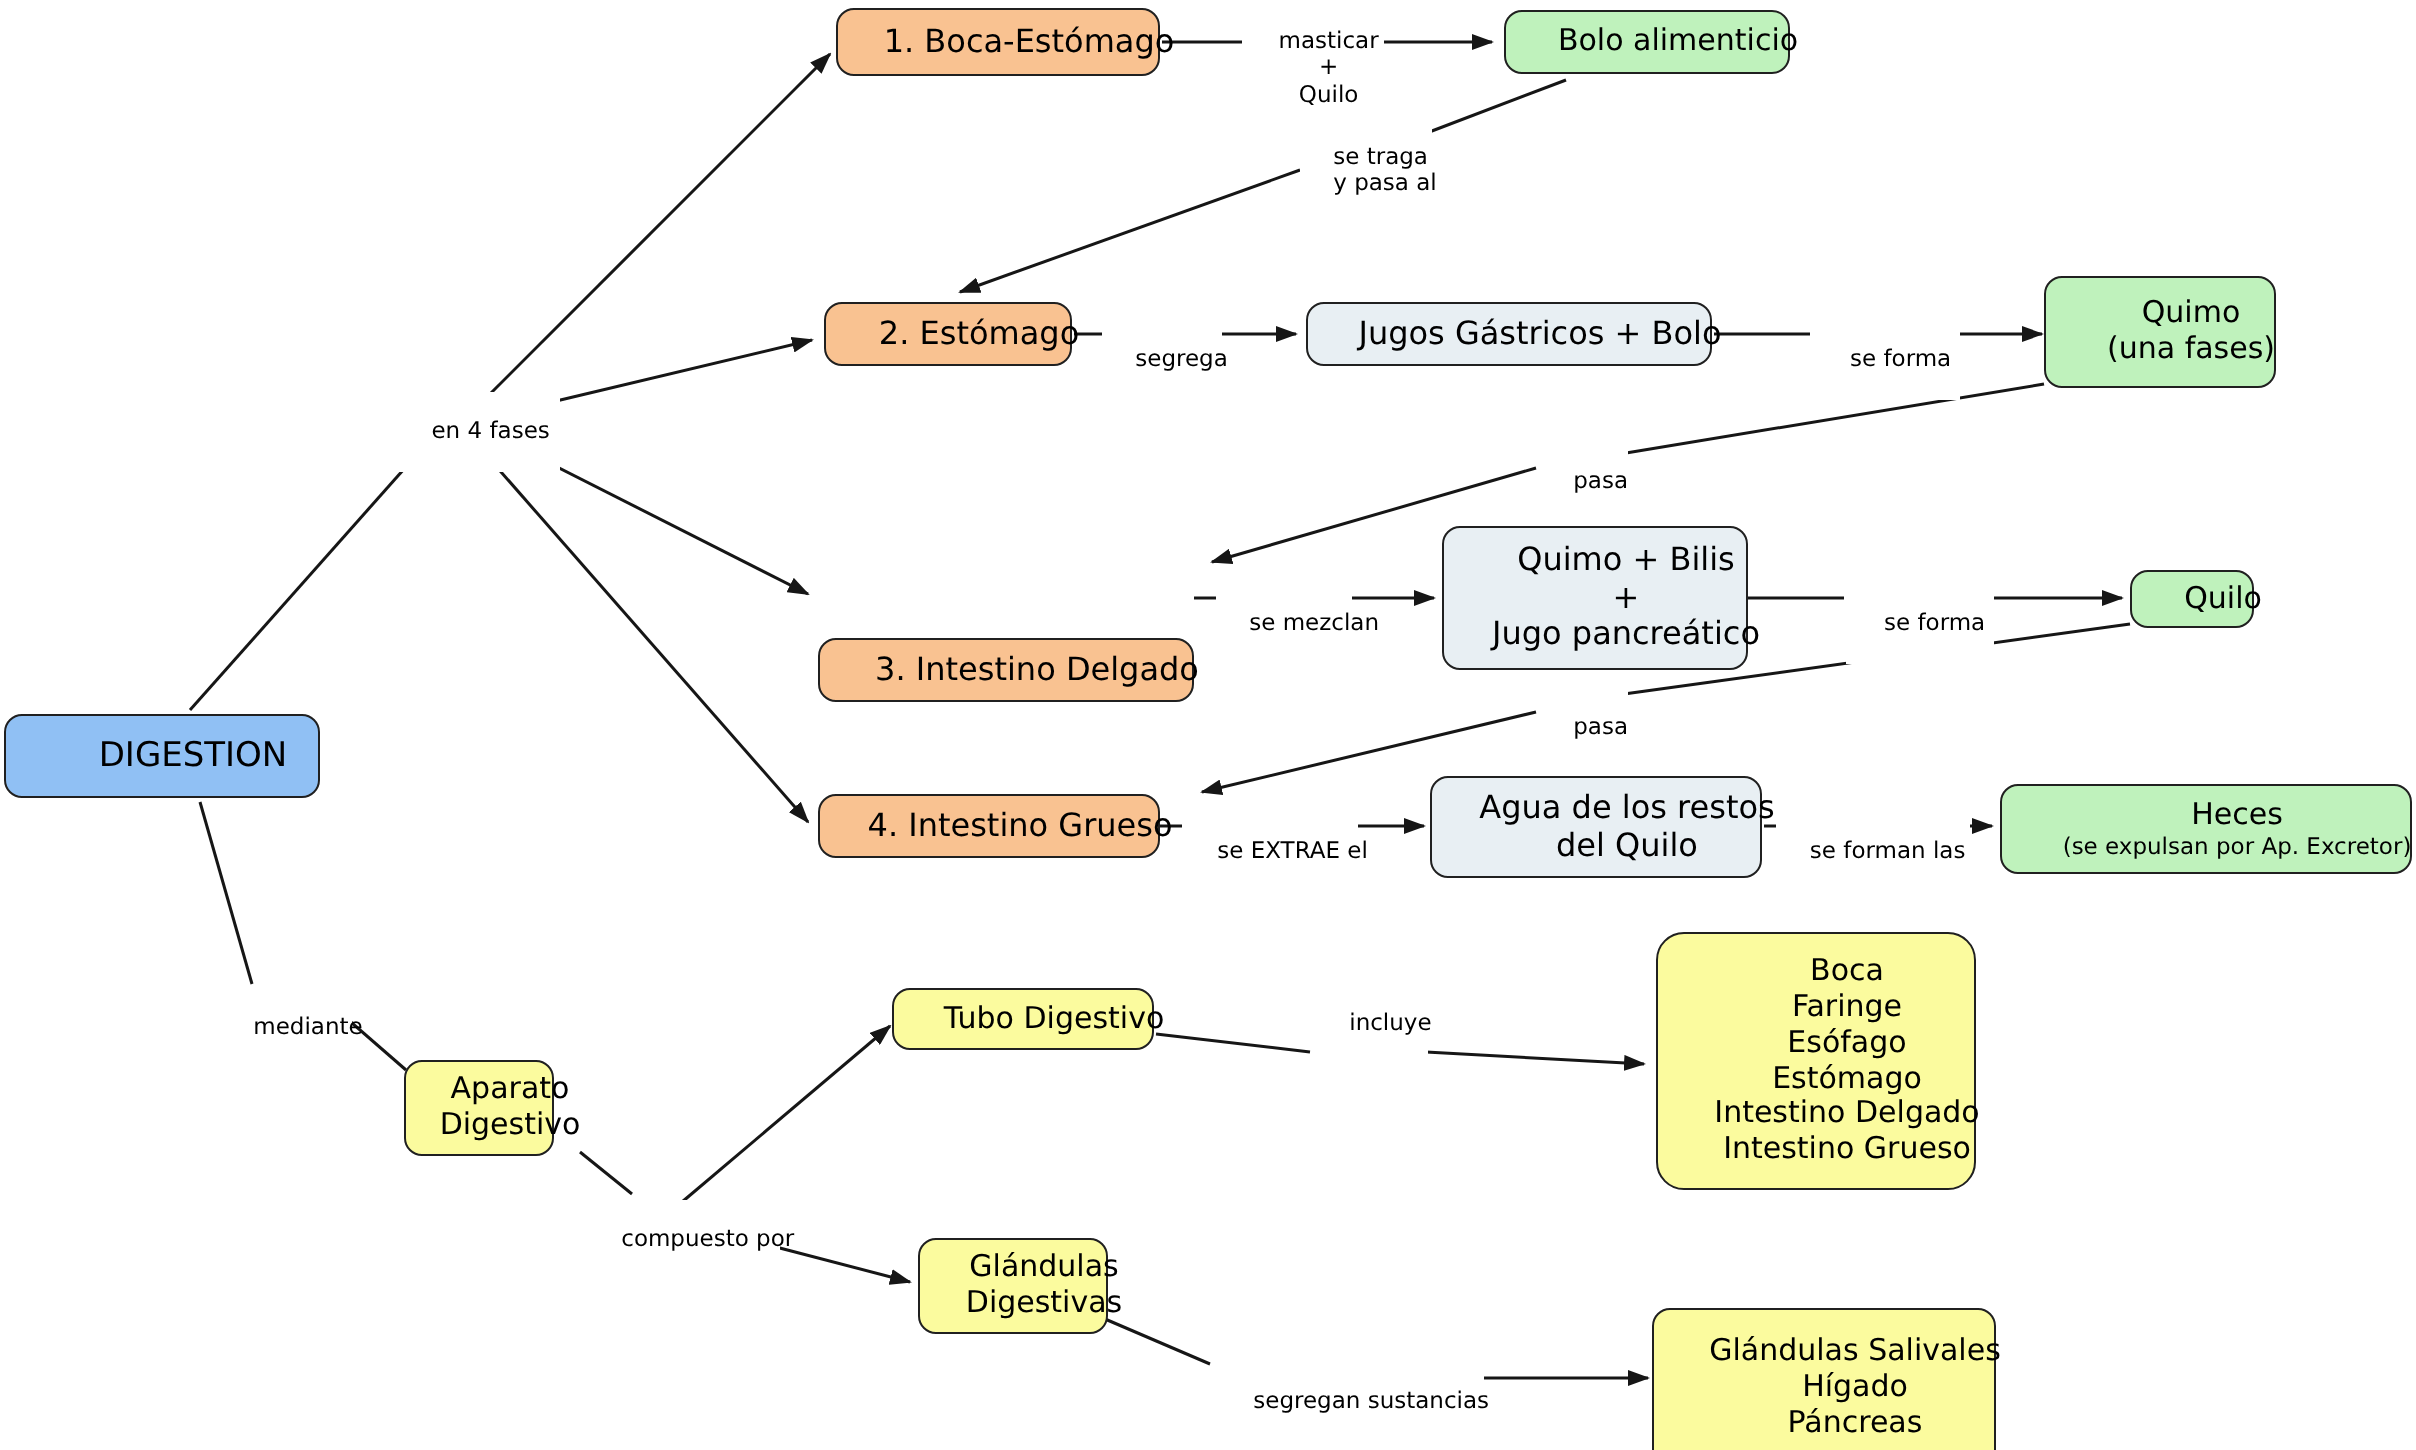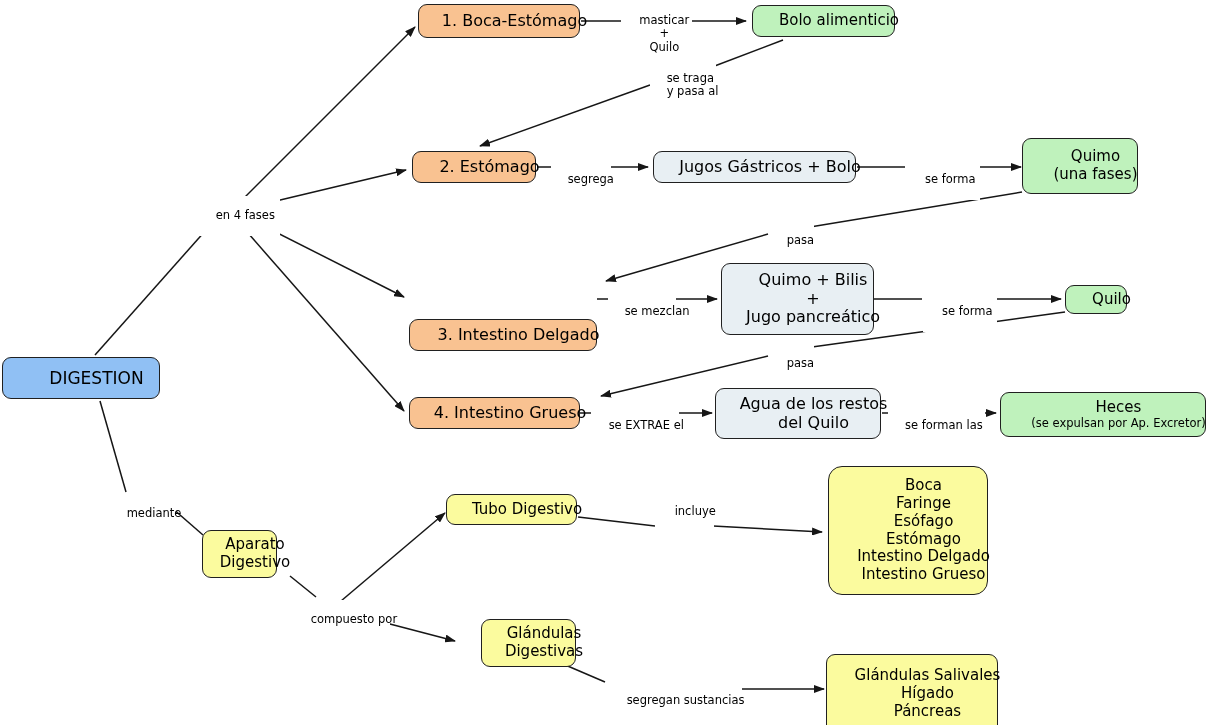--- a/index.html
+++ b/index.html
@@ -187,21 +187,21 @@
 
   <div class="node n-yellow" style="left:828px; top:466px; width:160px; height:129px; font-size:15px;border-radius:14px;">
     <span class="line">Boca</span>
     <span class="line">Faringe</span>
     <span class="line">Esófago</span>
     <span class="line">Estómago</span>
     <span class="line">Intestino Delgado</span>
     <span class="line">Intestino Grueso</span>
   </div>
 
-  <div class="node n-yellow" style="left:481px; top:619px; width:95px; height:48px; font-size:15px;">
+  <div class="node n-yellow" style="left:459px; top:619px; width:95px; height:48px; font-size:15px;">
     <span class="line">Glándulas</span>
     <span class="line">Digestivas</span>
   </div>
 
   <div class="node n-yellow" style="left:826px; top:654px; width:172px; height:80px; font-size:15px;">
     <span class="line">Glándulas Salivales</span>
     <span class="line">Hígado</span>
     <span class="line">Páncreas</span>
   </div>
 

